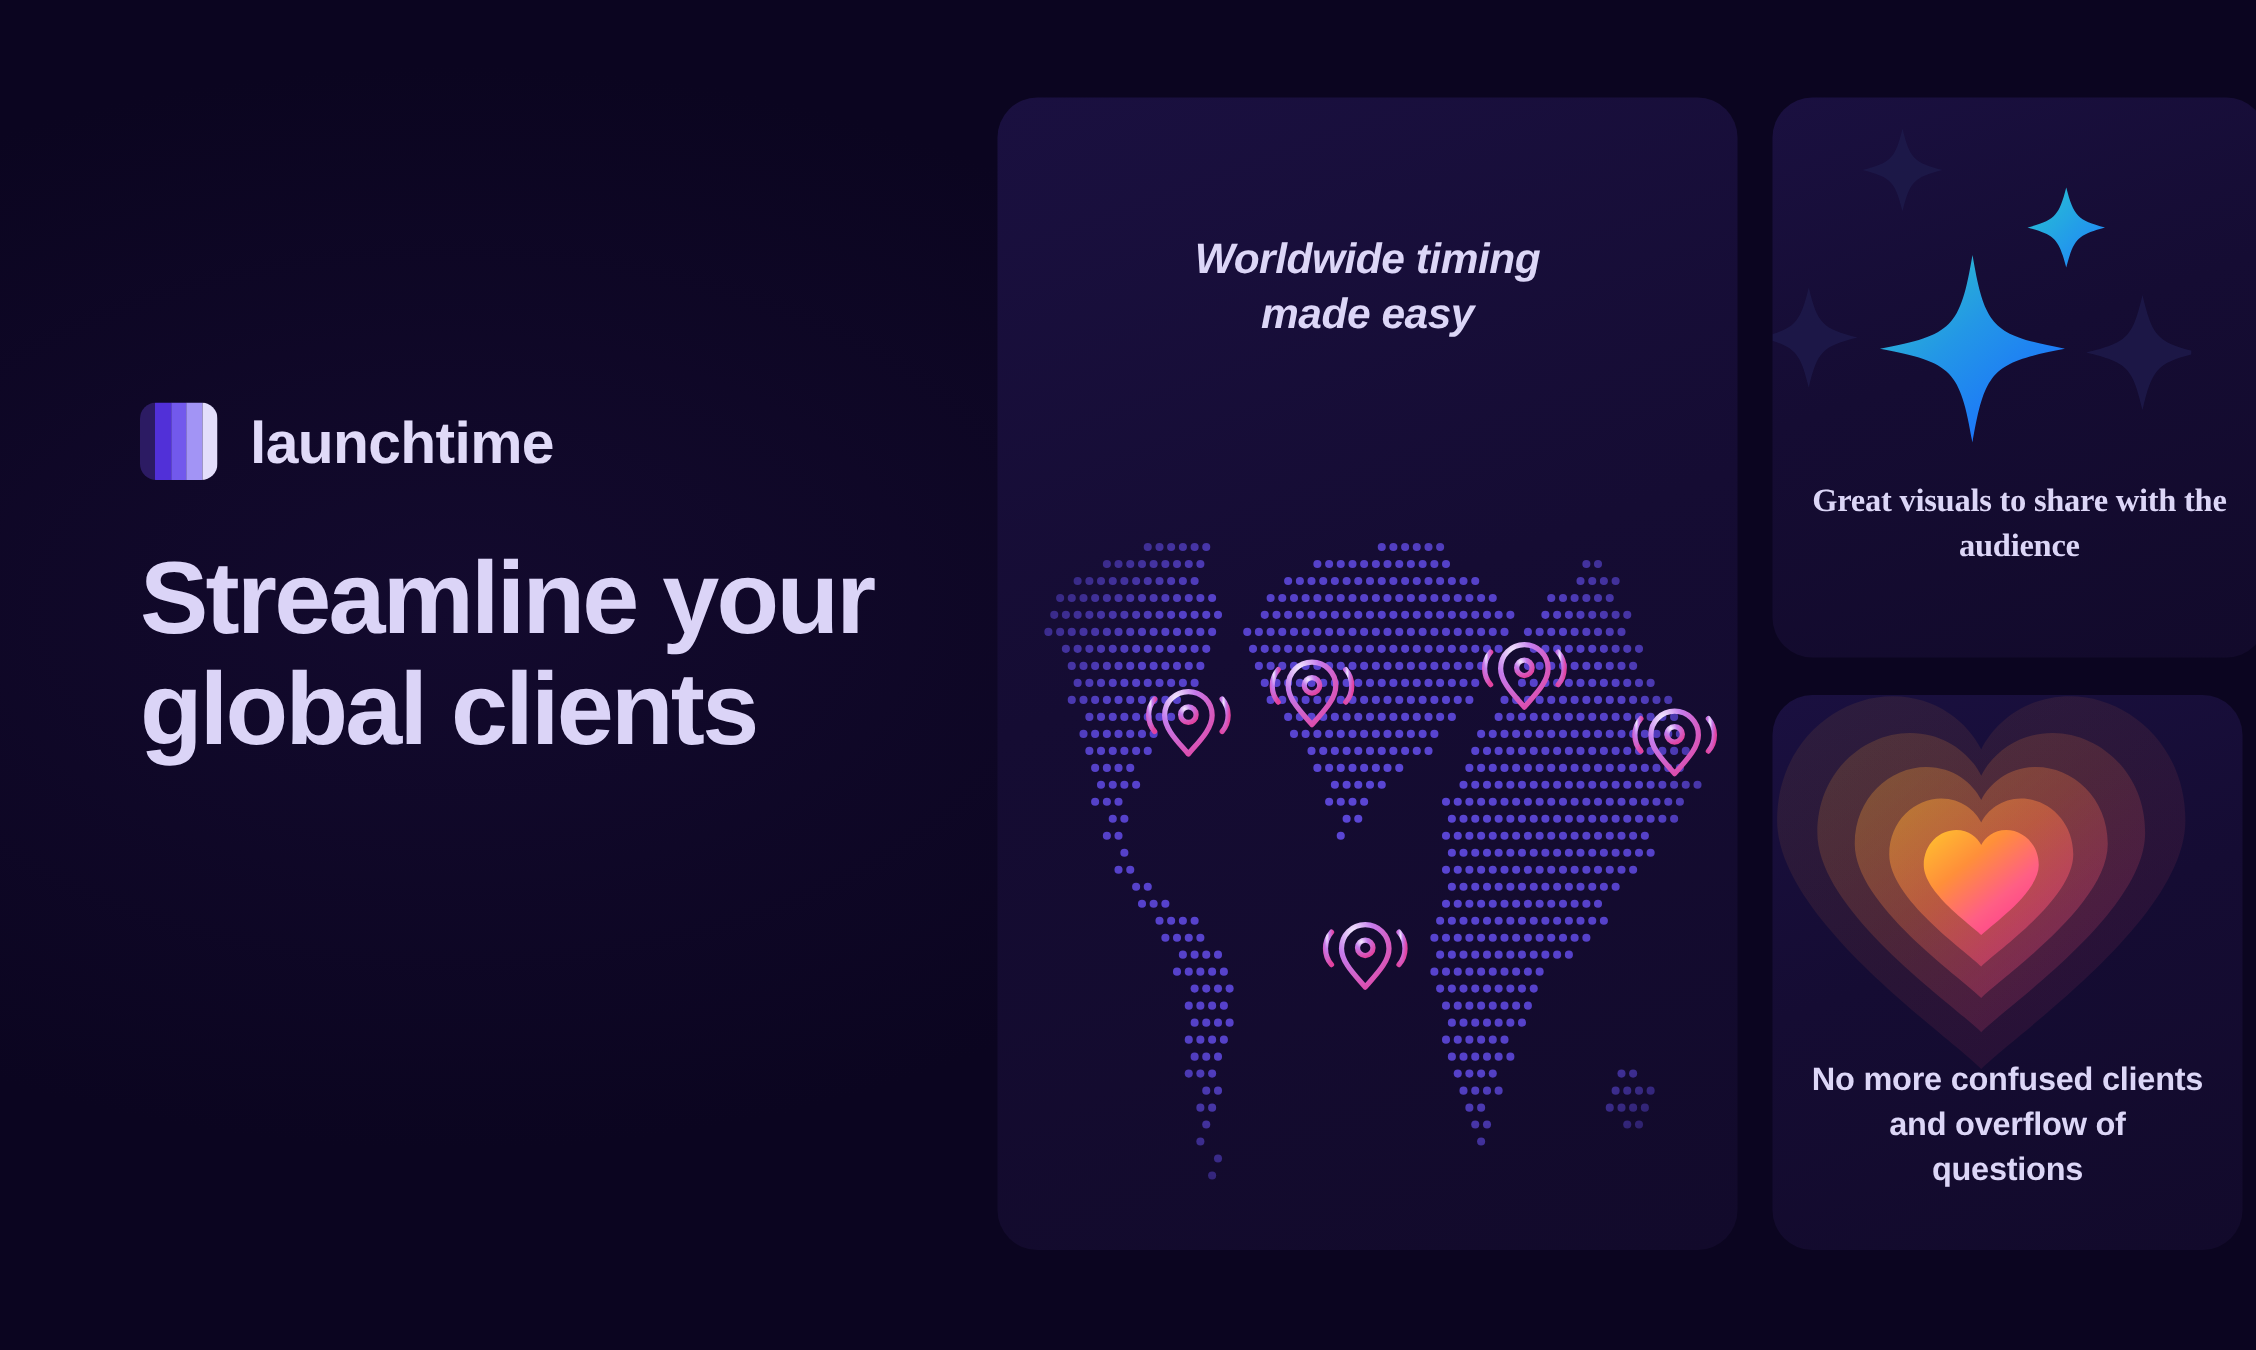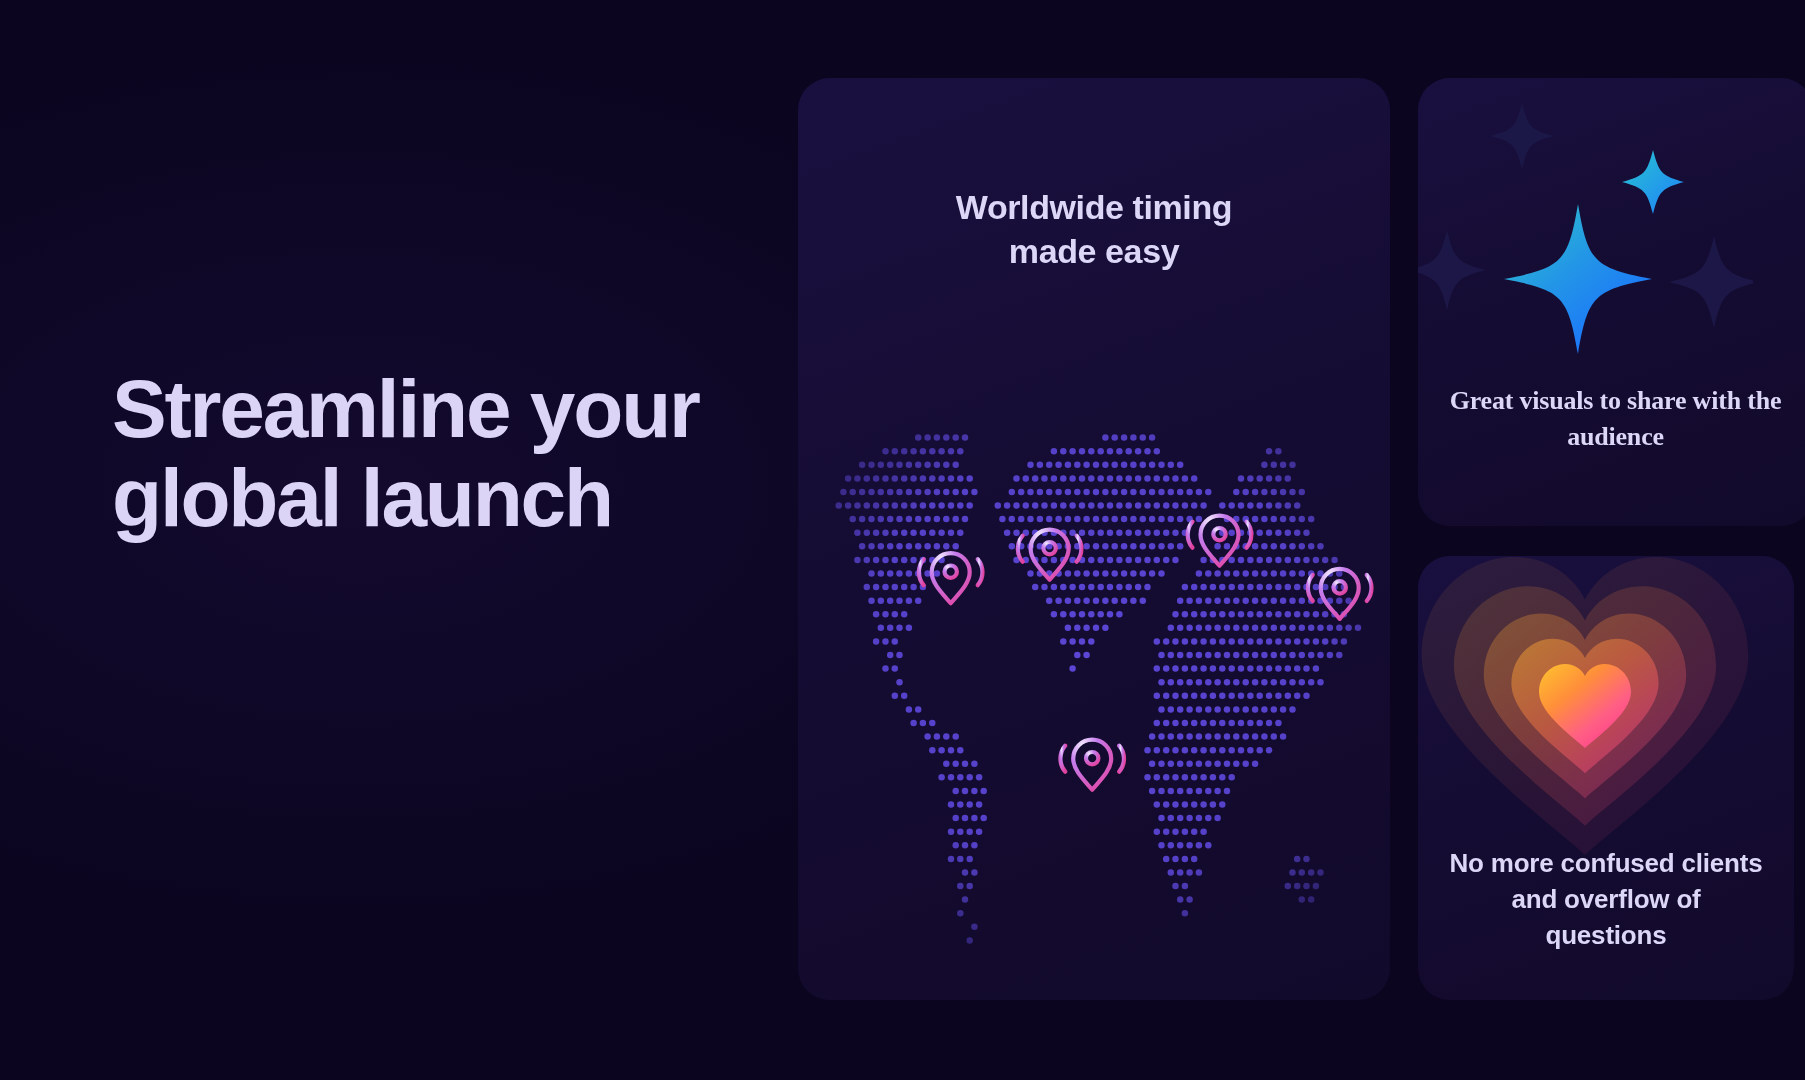--- a/index.html
+++ b/index.html
@@ -98,20 +98,21 @@
     top: 108px;
     left: 0;
     right: 0;
     text-align: center;
     font-size: 34px;
     line-height: 1.28;
     font-weight: 700;
     color: #dcd6f7;
     letter-spacing: -0.4px;
     padding: 0 60px;
+    font-style: italic;
   }
 
   .map-wrap {
     position: absolute;
     left: 0;
     top: 330px;
     width: 592px;
     height: 560px;
   }
   .map-wrap svg { display: block; width: 100%; height: 100%; }
@@ -164,24 +165,34 @@
 
   #clients-card .card-caption { top: 290px; }
 </style>
 </head>
 <body>
 
 <div class="stage">
 
   <div class="left-panel">
 
+    <div class="brand">
+      <div class="brand-mark">
+        <span class="bm1"></span>
+        <span class="bm2"></span>
+        <span class="bm3"></span>
+        <span class="bm4"></span>
+        <span class="bm5"></span>
+      </div>
+      <div class="brand-name">launchtime</div>
+    </div>
 
     <h1 class="headline">
       <div>Streamline your</div>
-      <div>global launch</div>
+      <div>global clients</div>
     </h1>
   </div>
 
   <div class="card" id="map-card">
 
     <div class="map-title">
       <div>Worldwide timing</div>
       <div>made easy</div>
     </div>
 

